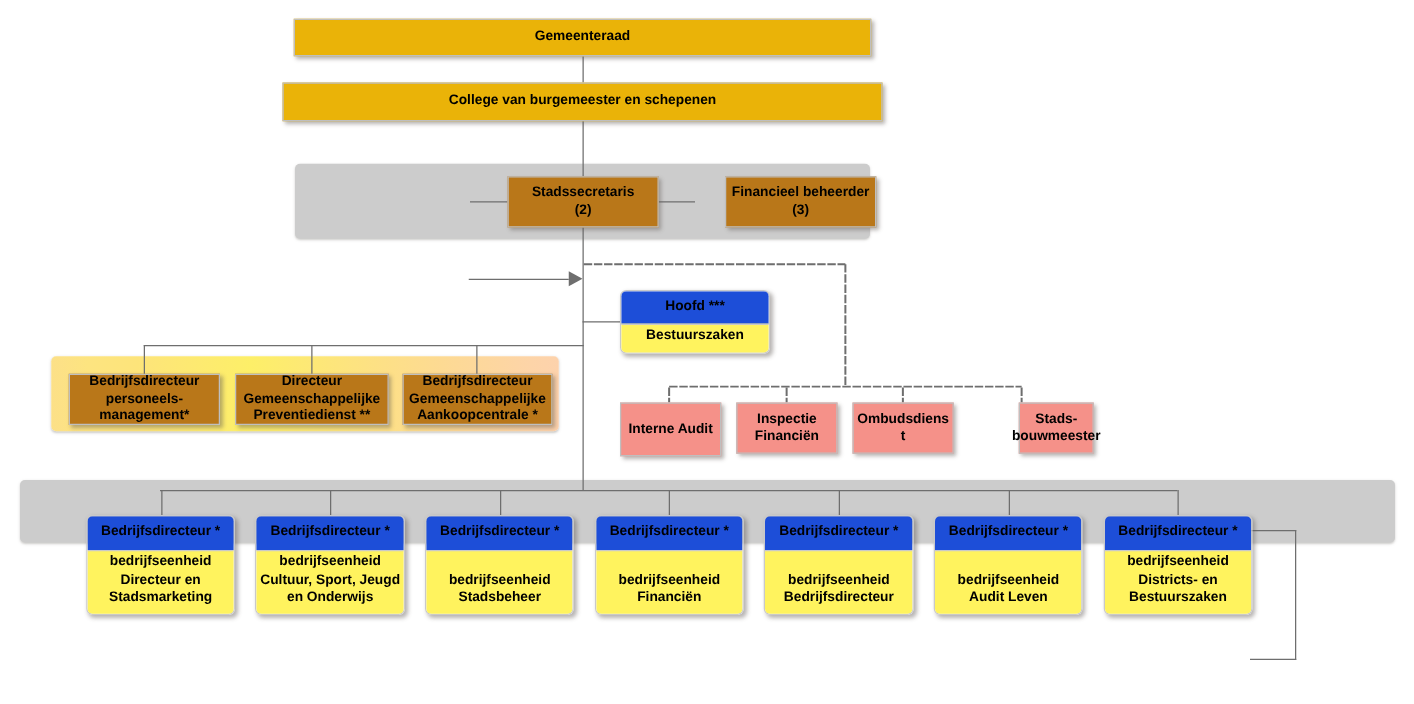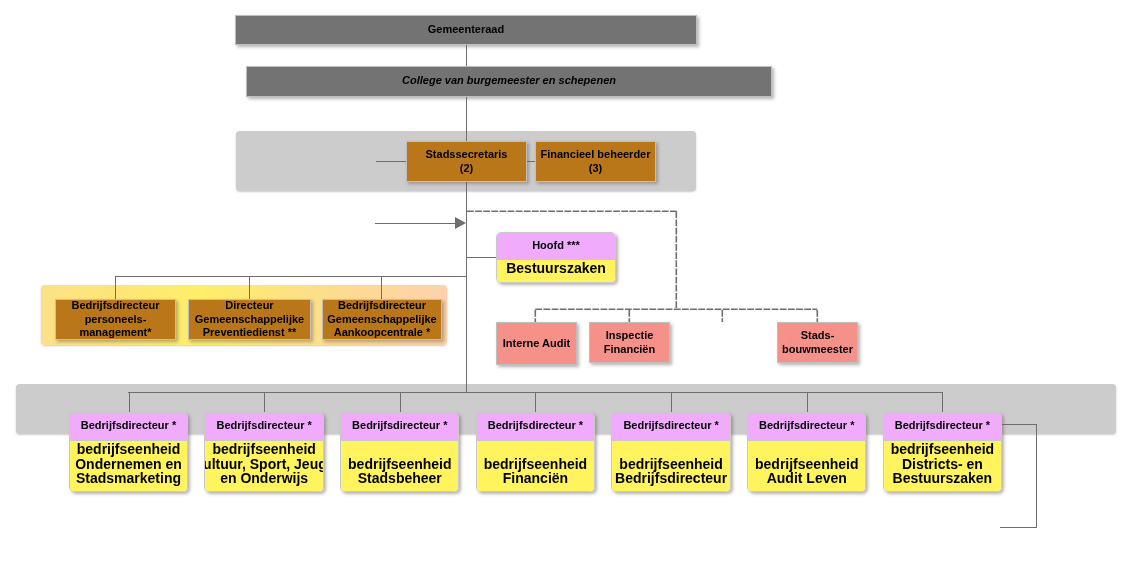--- a/index.html
+++ b/index.html
@@ -13,42 +13,42 @@
   
   .node{z-index:8;display:flex;flex-direction:column;align-items:center;justify-content:center;
         text-align:center;color:#000;font-weight:bold;font-size:11px;line-height:13.9px;}
   .node .ln{display:block;white-space:nowrap;}
 
   
   .sh{box-shadow:2px 2px 3.2px rgba(95,90,85,0.46);}
   .shband{box-shadow:0 1px 2px rgba(110,105,100,0.35);z-index:1;}
 
   
-  .c-lblue{background:#737373;border:1px solid #BFBFBF;}
+  .c-lblue{background:#eab308;border:1px solid #BFBFBF;}
   .c-blue{background:#0C9BD8;border:1px solid #BFBFBF;}
   .c-orange{background:#B97719;border:1px solid #BFBFBF;}
   .c-yellow{background:#FFF35E;border:1px solid #BFBFBF;}
   .c-salmon{background:#F59189;border:1px solid #BFBFBF;}
   .c-grey{background:#CCCCCC;}
 
   
   .ln-h{position:absolute;height:1px;background:#6E6E6E;z-index:5;}
   .ln-v{position:absolute;width:1px;background:#6E6E6E;z-index:5;}
   .dashlayer{position:absolute;left:0;top:0;z-index:5;pointer-events:none;}
   .arrow{position:absolute;width:0;height:0;z-index:5;
          border-top:6px solid transparent;border-bottom:6px solid transparent;
          border-left:11px solid #6E6E6E;}
 
   
   .card{position:absolute;border-radius:5px;overflow:hidden;z-index:8;border:1px solid #C9C9C9;box-sizing:border-box;}
-  .card .hdr{box-sizing:border-box;background:#f0abfc;display:flex;align-items:center;justify-content:center;
+  .card .hdr{box-sizing:border-box;background:#1d4ed8;display:flex;align-items:center;justify-content:center;
              color:#000;font-weight:bold;font-size:11px;line-height:14px;padding-bottom:3px;}
   .card .bdy{box-sizing:border-box;border-top:1px solid #C9C9C9;background:#FFF35E;display:flex;flex-direction:column;
              align-items:center;justify-content:flex-end;text-align:center;
-             color:#000;font-weight:bold;font-size:14px;line-height:14.3px;padding-bottom:7.6px;}
+             color:#000;font-weight:bold;font-size:11px;line-height:14.3px;padding-bottom:7.6px;}
   .card .bdy .ln{white-space:nowrap;}
 </style>
 </head>
 <body>
 
 <div id="stage">
 
   <div class="ln-v" style="left:466px;top:45px;height:21px;"></div>
   <div class="ln-v" style="left:466px;top:96px;height:296px;"></div>
 
@@ -77,35 +77,35 @@
   <div class="ln-v" style="left:249px;top:276px;height:24px;"></div>
   <div class="ln-v" style="left:381px;top:276px;height:24px;"></div>
 
   <div class="ln-h" style="left:128px;top:392px;width:814px;"></div>
 
   <div class="abs c-grey shband" style="left:16px;top:384px;width:1100px;height:50px;border-radius:4px;"></div>
 
   <div class="abs node c-lblue sh" style="left:235px;top:15px;width:462px;height:30px;">
     <span class="ln">Gemeenteraad</span>
   </div>
-  <div class="abs node c-lblue sh" style="left:246px;top:66px;width:526px;height:30.7px;font-style:italic;">
+  <div class="abs node c-lblue sh" style="left:226px;top:66px;width:480px;height:30.7px;">
     <span class="ln">College van burgemeester en schepenen</span>
   </div>
 
   <div class="abs c-grey shband" style="left:236px;top:131px;width:460px;height:60px;border-radius:4px;"></div>
 
 
   <div class="abs shband" style="left:41px;top:285px;width:406px;height:60px;border-radius:4px;
               background:linear-gradient(90deg,#FCE088 0%,#FDE480 7.2%,#FDE47A 17%,#FDEF68 39.3%,#FDE380 59.8%,#FDDA93 77%,#FDD4A8 94.6%,#FDD2AC 100%);"></div>
 
   <div class="abs node c-orange sh" style="left:406px;top:141px;width:121px;height:41px;align-items:center;">
     <span class="ln">Stadssecretaris</span>
     <span class="ln">(2)</span>
   </div>
-  <div class="abs node c-orange sh" style="left:535px;top:141px;width:121px;height:41px;">
+  <div class="abs node c-orange sh" style="left:580px;top:141px;width:121px;height:41px;">
     <span class="ln">Financieel beheerder</span>
     <span class="ln">(3)</span>
   </div>
 
   <div class="card sh" style="left:496px;top:232px;width:120px;height:51px;">
     <div class="hdr" style="height:26px;">
       <span>Hoofd ***</span>
     </div>
     <div class="bdy" style="height:24px;">
       <span class="ln">Bestuurszaken</span>
@@ -128,33 +128,37 @@
     <span class="ln">Aankoopcentrale *</span>
   </div>
 
   <div class="abs node c-salmon sh" style="left:496px;top:322px;width:81px;height:43px;justify-content:center;">
     <span class="ln">Interne Audit</span>
   </div>
   <div class="abs node c-salmon sh" style="left:589px;top:322px;width:81px;height:41px;">
     <span class="ln">Inspectie</span>
     <span class="ln">Financiën</span>
   </div>
-  <div class="abs node c-salmon sh" style="left:777px;top:322px;width:81px;height:41px;">
+  <div class="abs node c-salmon sh" style="left:682px;top:322px;width:81px;height:41px;">
+    <span class="ln">Ombudsdiens</span>
+    <span class="ln">t</span>
+  </div>
+  <div class="abs node c-salmon sh" style="left:815px;top:322px;width:60px;height:41px;">
     <span class="ln">Stads-</span>
     <span class="ln">bouwmeester</span>
   </div>
 
   <div id="bu-holder">
       <div class="card sh" style="left: 68.8px; top: 411.6px; width: 119.4px; height: 80.2px;">
         <div class="hdr" style="height: 27.6px;">
           <span>Bedrijfsdirecteur *</span>
         </div>
         <div class="bdy" style="height: 52.6px;">
           <span class="ln">bedrijfseenheid</span>
-          <span class="ln">Ondernemen en</span>
+          <span class="ln">Directeur en</span>
           <span class="ln">Stadsmarketing</span>
         </div>
       </div>
       <div class="ln-v" style="left: 129px; top: 392px; height: 20px;"></div>
       <div class="card sh" style="left: 204.45px; top: 411.6px; width: 119.4px; height: 80.2px;">
         <div class="hdr" style="height: 27.6px;">
           <span>Bedrijfsdirecteur *</span>
         </div>
         <div class="bdy" style="height: 52.6px;">
           <span class="ln">bedrijfseenheid</span>

